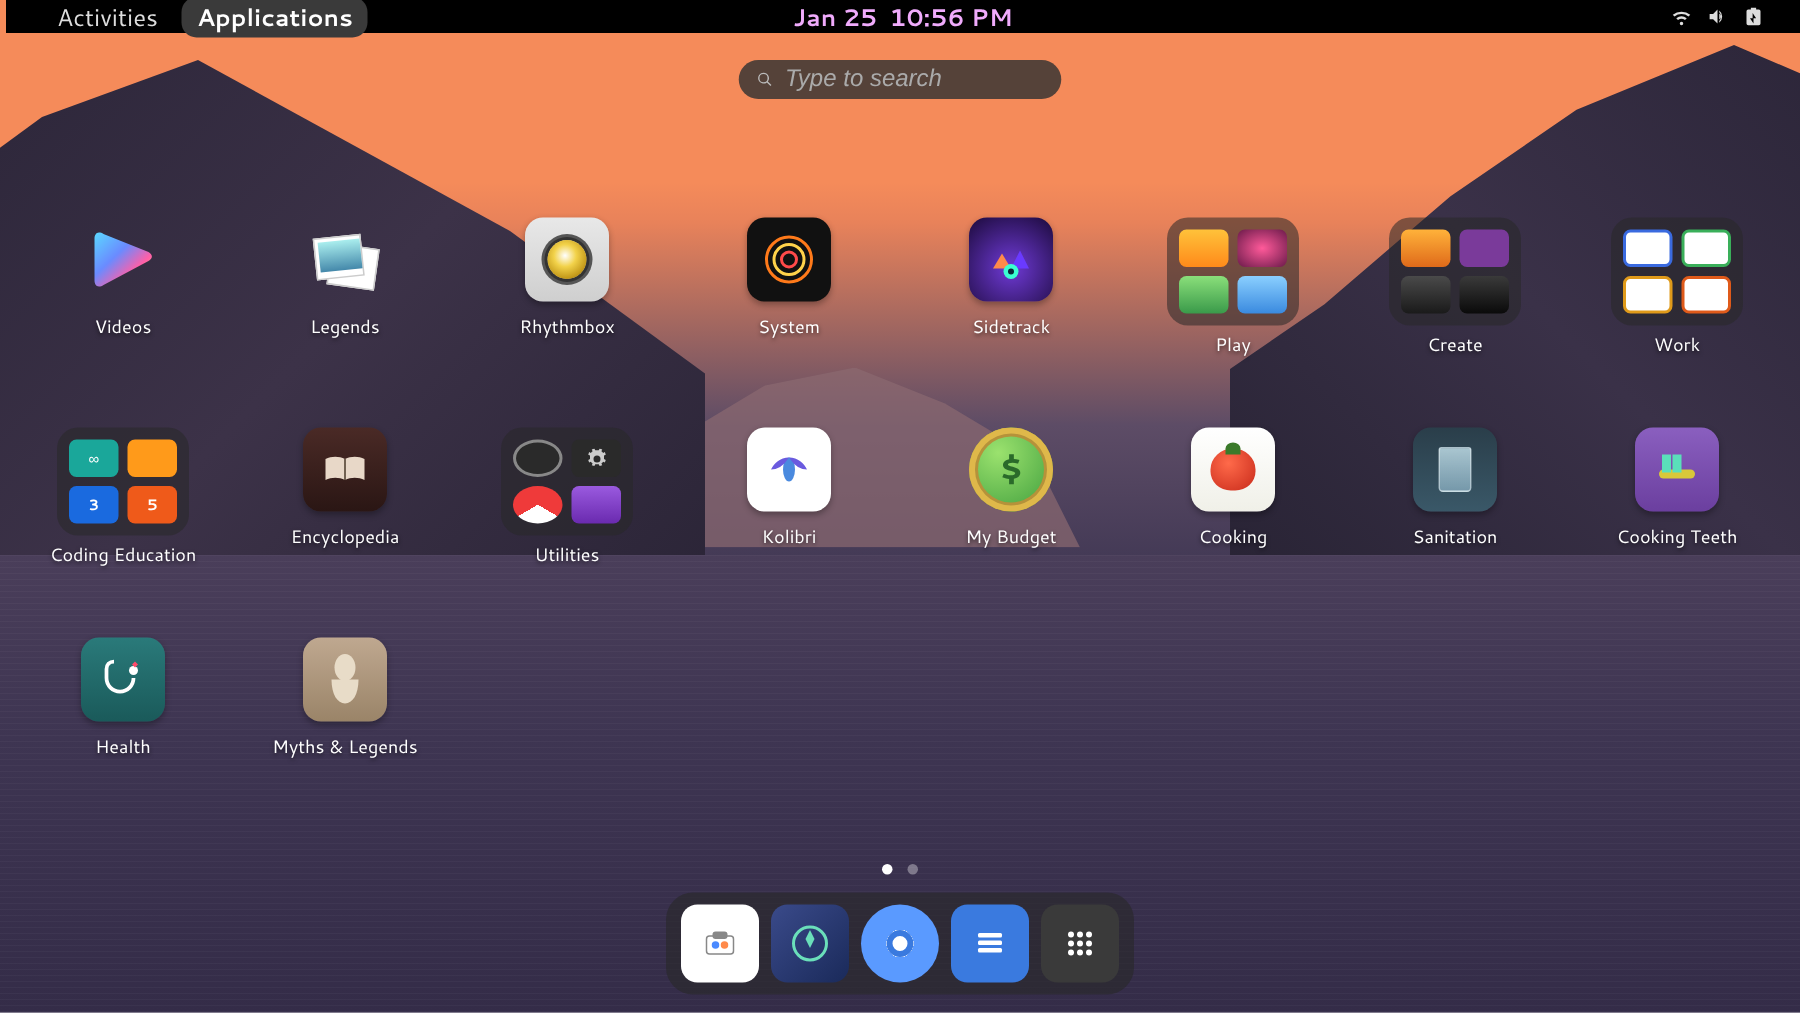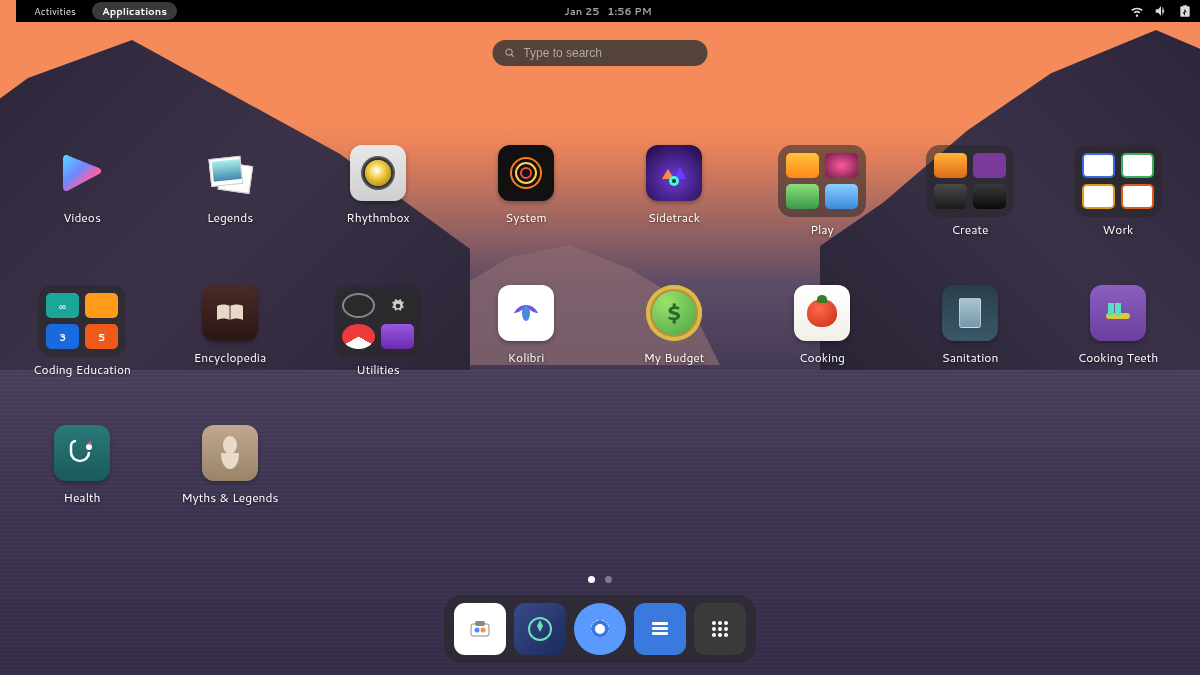--- a/index.html
+++ b/index.html
@@ -39,38 +39,38 @@
 }
 .water {
   position: absolute; left: 0; right: 0; top: 370px; bottom: 0;
   background: linear-gradient(to bottom, #4a3e5a 0%, #3e3552 40%, #342c48 100%);
 }
 .water::before {
   content: ""; position: absolute; inset: 0;
   background: repeating-linear-gradient(180deg, rgba(255,255,255,.03) 0 1px, transparent 1px 4px);
 }
 .topbar {
-  position: absolute; top: 0; left: 16px; right: 0; height: 22px;
+  position: absolute; top: 0; left: 4px; right: 0; height: 22px;
   background: #000; color: #ddd; display: flex; align-items: center;
-  font-size: 10px; z-index: 10; padding: 0 8px;
+  font-size: 16px; z-index: 10; padding: 0 24px;
 }
 .topbar-left { display: flex; gap: 6px; align-items: center; }
 .topbar-btn { padding: 2px 10px; border-radius: 10px; cursor: default; }
 .topbar-btn.active { background: #3a3a3a; color: #fff; font-weight: 600; }
 .topbar-center { position: absolute; left: 50%; transform: translateX(-50%); display: flex; gap: 8px; font-weight: 600; }
 .topbar-right { margin-left: auto; display: flex; gap: 10px; align-items: center; }
 .status-icon { width: 14px; height: 14px; fill: #ddd; }
 .search-pill {
   position: absolute; top: 40px; left: 50%; transform: translateX(-50%);
   width: 215px; height: 26px; background: rgba(50,50,50,.82); border-radius: 13px;
   display: flex; align-items: center; padding: 0 12px; gap: 8px; z-index: 5;
 }
 .search-pill svg { width: 12px; height: 12px; fill: #bbb; }
 .search-pill input {
-  background: transparent; border: none; outline: none; color: #c2410c; font-size: 12px; width: 100%;
+  background: transparent; border: none; outline: none; color: #c2410c; font-size: 16px; width: 100%; font-style: italic;
 }
 .search-pill input::placeholder { color: #aaa; }
 .grid-wrap {
   position: absolute; top: 145px; left: 0; right: 0; z-index: 5;
   display: flex; justify-content: center;
 }
 .app-grid {
   display: grid; grid-template-columns: repeat(8, 118px); grid-auto-rows: 110px;
   justify-items: center; row-gap: 23px; column-gap: 0; gap: 30px;
 }
@@ -111,40 +111,40 @@
 .i-budget { background: radial-gradient(circle at 35% 30%, #9be26e, #3a9a3a); border-radius: 50%; box-shadow: inset 0 0 0 4px #dfb84a, inset 0 0 0 6px #b5923a; }
 .i-resume { background: linear-gradient(#ff9a3a,#ff7a1a); }
 .i-howto { background: linear-gradient(#f0c19a,#d68a5a); }
 .i-cooking { background: linear-gradient(#fff,#f0f0e8); }
 .i-sanitation { background: linear-gradient(#2a3e4a,#3a5868); }
 .i-teeth { background: linear-gradient(#8a5fbf,#6b3f9f); }
 .i-health { background: linear-gradient(#2a7a7a,#1a5a5a); }
 .i-myths { background: linear-gradient(#bfa890,#9a8468); }
 .i-encyclopedia { background: linear-gradient(#4a2a26,#2a1614); }
 .i-shotwell { background: transparent; box-shadow: none; position: relative; }
-.tb-date, .tb-time { color:#a3a3a3; }
+.tb-date, .tb-time { color:#f0abfc; }
 </style>
 </head>
 <body>
 
 <div class="wallpaper">
   <div class="mountain-far"></div>
   <div class="mountain-left"></div>
   <div class="mountain-right"></div>
   <div class="water"></div>
 </div>
 
 <div class="topbar">
   <div class="topbar-left">
     <div class="topbar-btn">Activities</div>
     <div class="topbar-btn active">Applications</div>
   </div>
   <div class="topbar-center">
     <span class="tb-date">Jan 25</span>
-    <span class="tb-time">1:56 PM</span>
+    <span class="tb-time">10:56 PM</span>
   </div>
   <div class="topbar-right">
     <svg class="status-icon" viewBox="0 0 24 24">
         <path d="M12 18a2 2 0 100 4 2 2 0 000-4zm-6-4a10 10 0 0112 0l-2 2a7 7 0 00-8 0zm-4-4a16 16 0 0120 0l-2 2a13 13 0 00-16 0z"></path>
       </svg>
     <svg class="status-icon" viewBox="0 0 24 24">
         <path d="M3 9v6h4l5 5V4L7 9H3zm13 3a4 4 0 00-2-3.5v7A4 4 0 0016 12zm-2-7v2a7 7 0 010 10v2a9 9 0 000-14z"></path>
       </svg>
     <svg class="status-icon" viewBox="0 0 24 24">
         <path d="M15 2h-6v2H6a2 2 0 00-2 2v14a2 2 0 002 2h12a2 2 0 002-2V6a2 2 0 00-2-2h-3V2zm-3 18l-4-6h3V8l4 6h-3v6z"></path>

